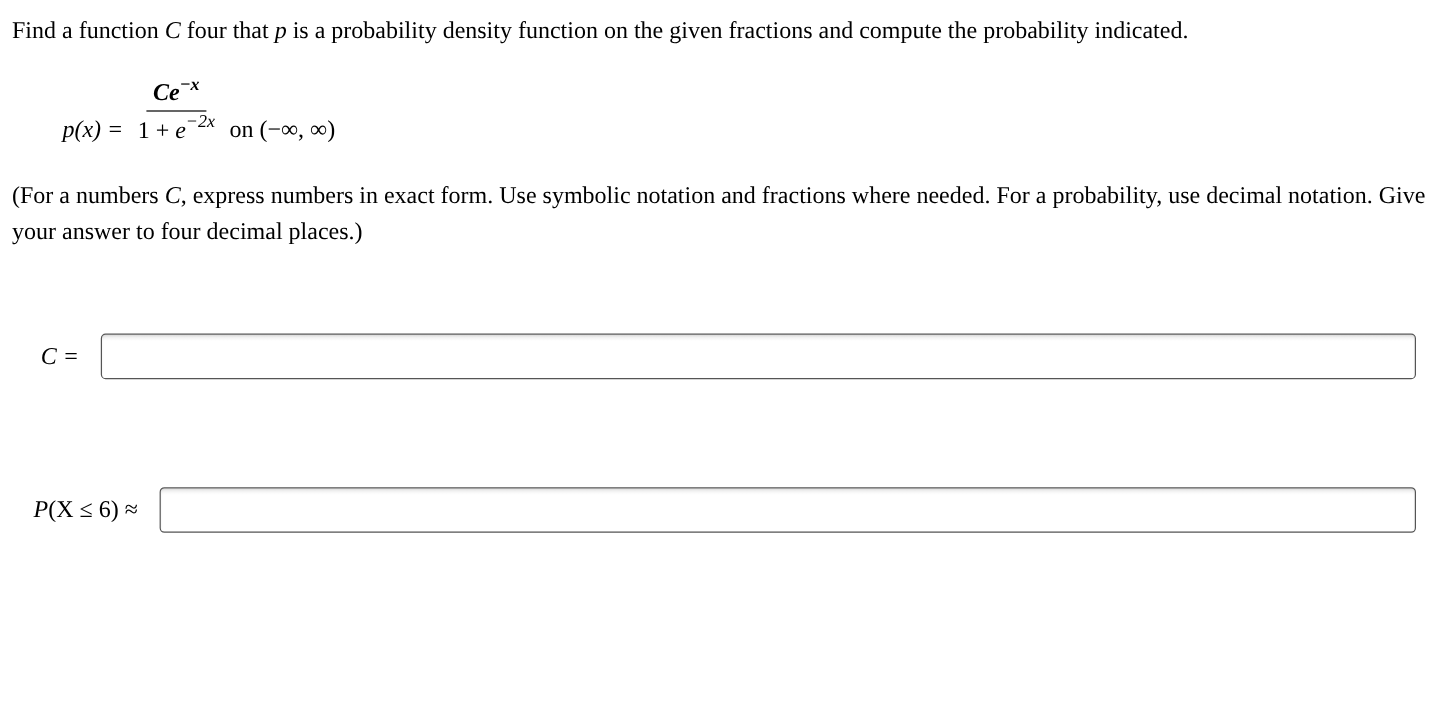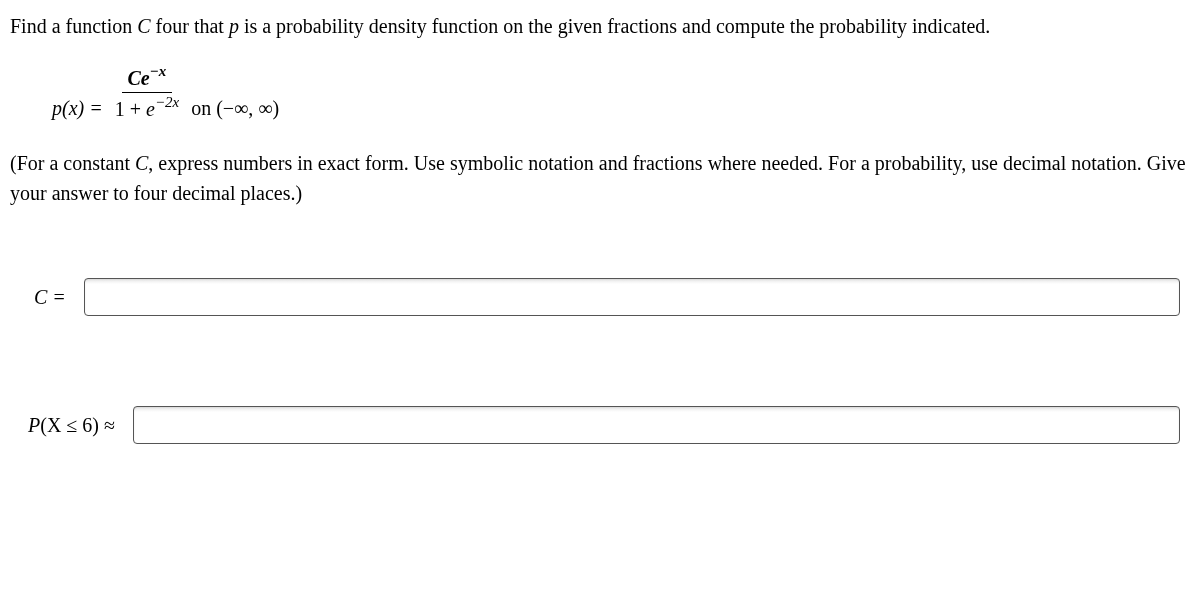--- a/index.html
+++ b/index.html
@@ -103,21 +103,21 @@
       <span>C</span><span>e</span><span class="sup">−x</span>
     </span>
     <span class="den">
       <span class="roman">1 + </span><span>e</span><span class="sup">−2x</span>
     </span>
   </span>
   <span class="roman"> on (−∞, ∞)</span>
 </div>
 
 <div class="hint">
-  <span>(For a constant </span><span class="italic-var">C</span><span>, express numbers in exact form. Use symbolic notation and fractions where needed. For a probability, use decimal notation. Give your answer to four decimal places.)</span>
+  <span>(For a numbers </span><span class="italic-var">C</span><span>, express numbers in exact form. Use symbolic notation and fractions where needed. For a probability, use decimal notation. Give your answer to four decimal places.)</span>
 </div>
 
 <div class="answer-row">
   <span class="answer-label">C =</span>
   <input type="text" class="answer-input" style="">
 </div>
 
 <div class="answer-row">
   <span class="answer-label-2">
     <span>P</span><span class="roman">(X ≤ 6) ≈</span>

